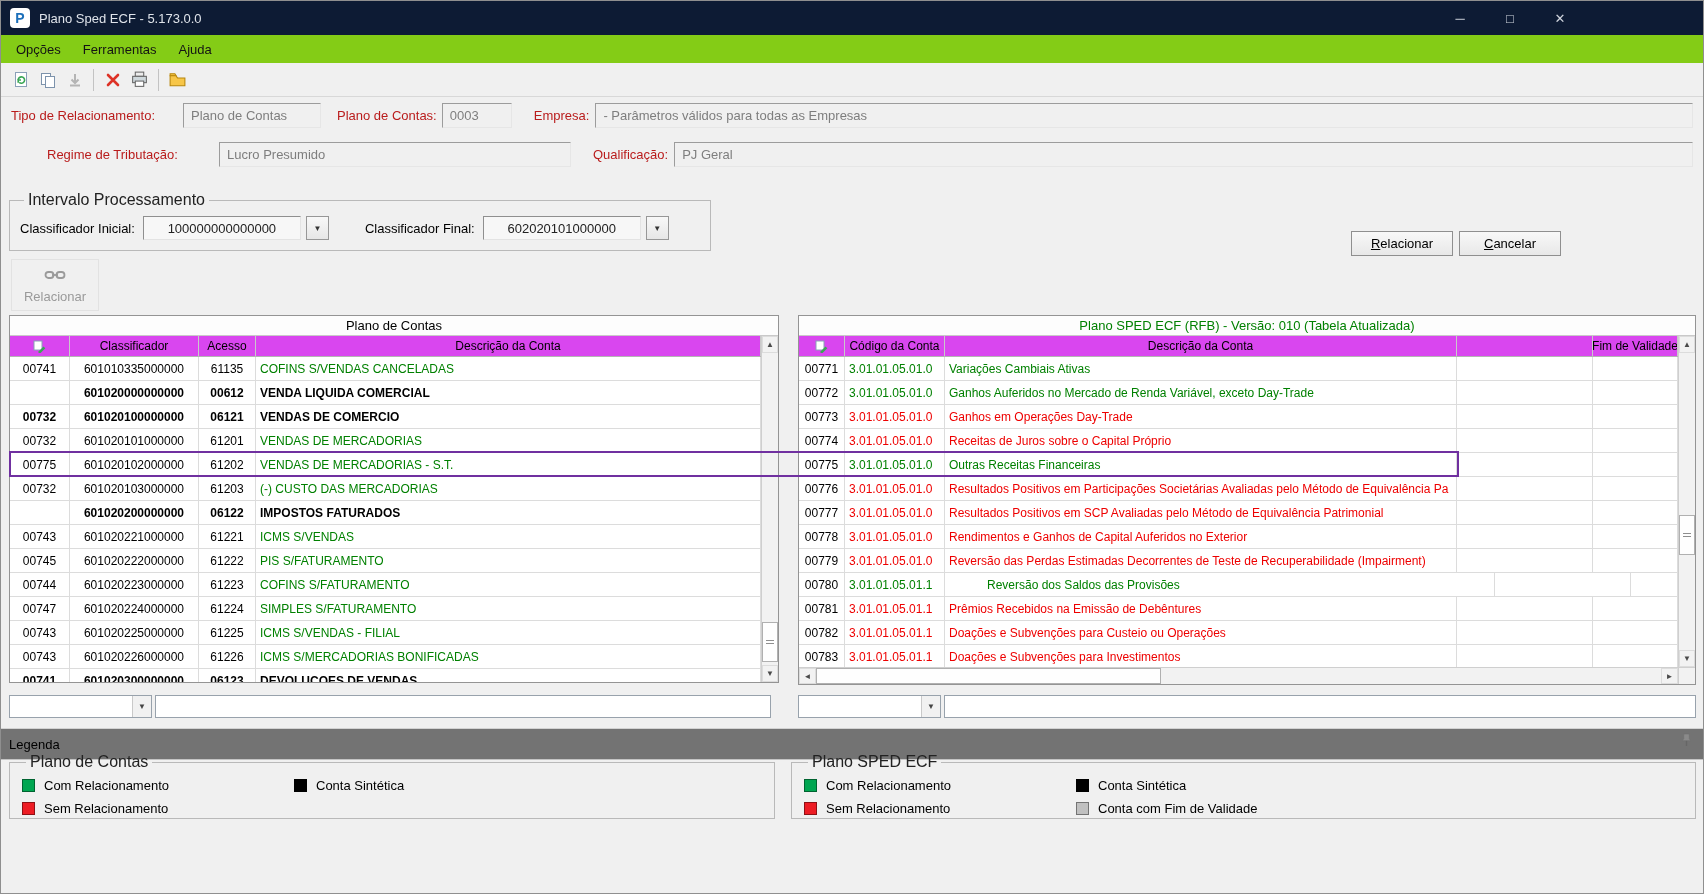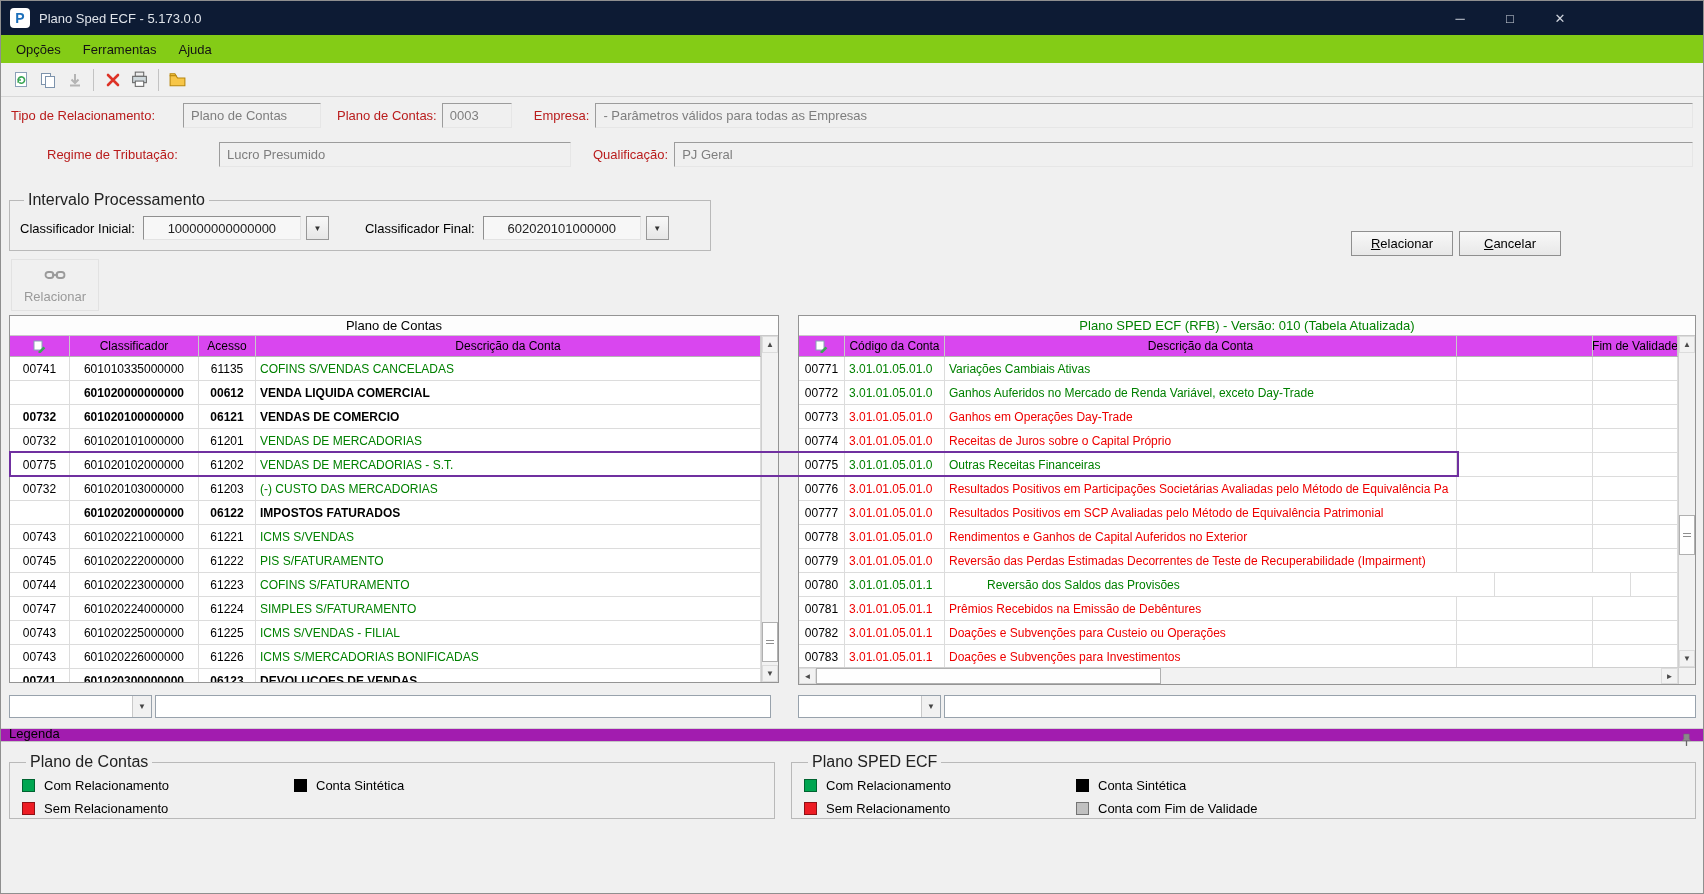--- a/index.html
+++ b/index.html
@@ -92,21 +92,21 @@
 
   
   .fcombo { position:absolute; top:694px; height:23px; width:143px; background:#fff; border:1px solid #98a2ac; display:flex; }
   .cb-text { flex:1; font-size:12px; display:flex; align-items:center; padding-left:4px; color:#000; }
   .cb-btn { width:19px; border-left:1px solid #c9c9c9; background:#f1f1f1; font-size:8px; display:flex; align-items:center; justify-content:center; color:#444; }
   .finput { position:absolute; top:694px; height:23px; background:#fff; border:1px solid #98a2ac; }
   .fc-l { left:8px; } .fi-l { left:154px; width:616px; }
   .fc-r { left:797px; } .fi-r { left:943px; width:752px; }
 
   
-  .legbar { position:absolute; left:0; top:727px; width:100%; height:14px; background:#a21caf; border-top:1px solid #d2d2d2; border-bottom:1px solid #c4c4c4; display:flex; align-items:flex-end; font-size:13px; color:#000; padding-left:8px; }
+  .legbar { position:absolute; left:0; top:727px; width:100%; height:32px; background:#737373; border-top:1px solid #d2d2d2; border-bottom:1px solid #c4c4c4; display:flex; align-items:center; font-size:13px; color:#000; padding-left:8px; }
   .pin { position:absolute; right:10px; top:3px; width:14px; height:16px; display:flex; align-items:center; justify-content:center; }
   .fs-legend { top:752px; height:66px; padding:3px 0 0 12px; }
   .leg-l { left:8px; width:766px; }
   .leg-r { left:790px; width:905px; }
   .leg-grid { display:grid; grid-template-rows:repeat(2,21px); grid-auto-flow:column; grid-auto-columns:272px; row-gap:2px; margin-top:1px; }
   .leg-item { display:flex; align-items:center; gap:9px; font-size:13px; color:#000; }
   .leg-sq { width:13px; height:13px; border:1px solid rgba(0,0,0,.4); flex:0 0 auto; }
 </style>
 </head>
 <body>

